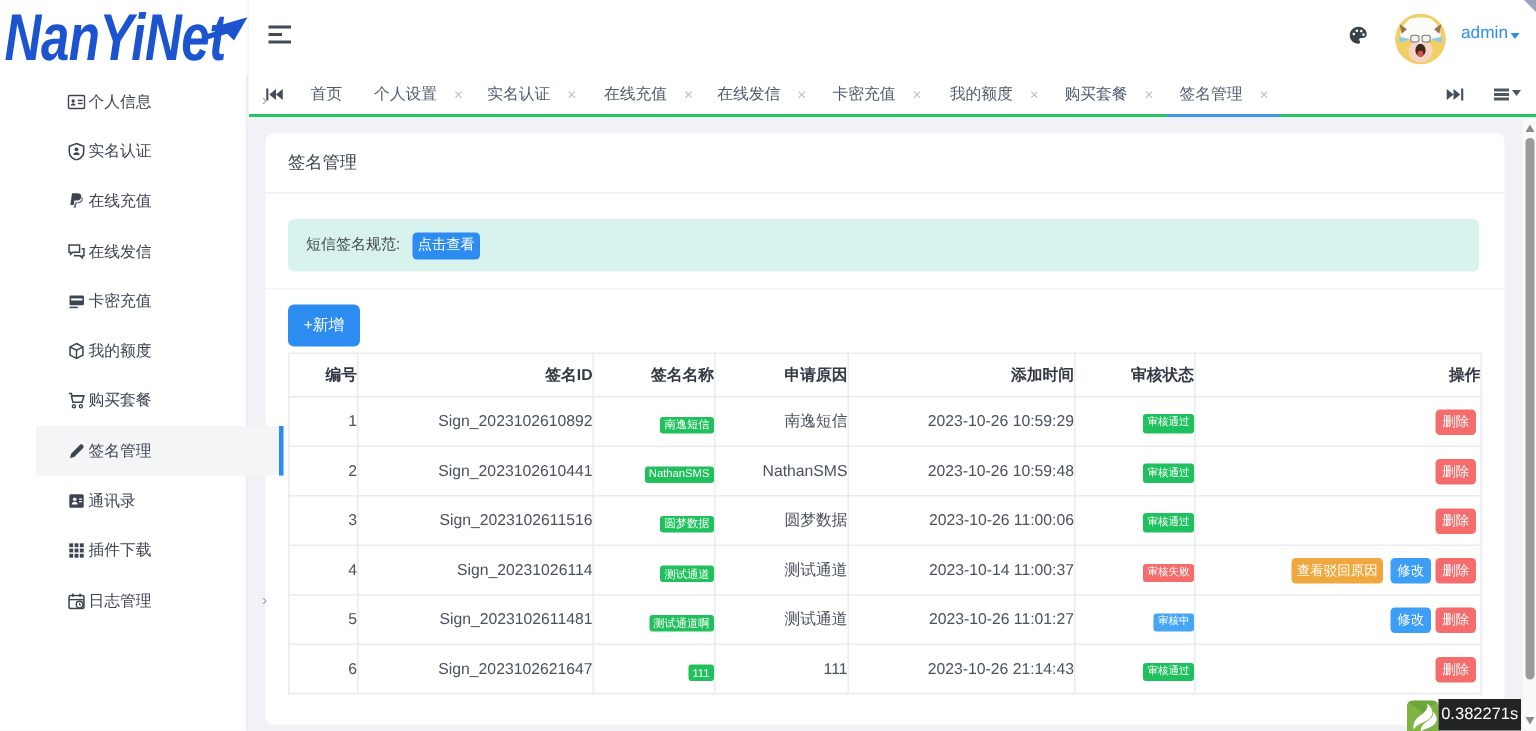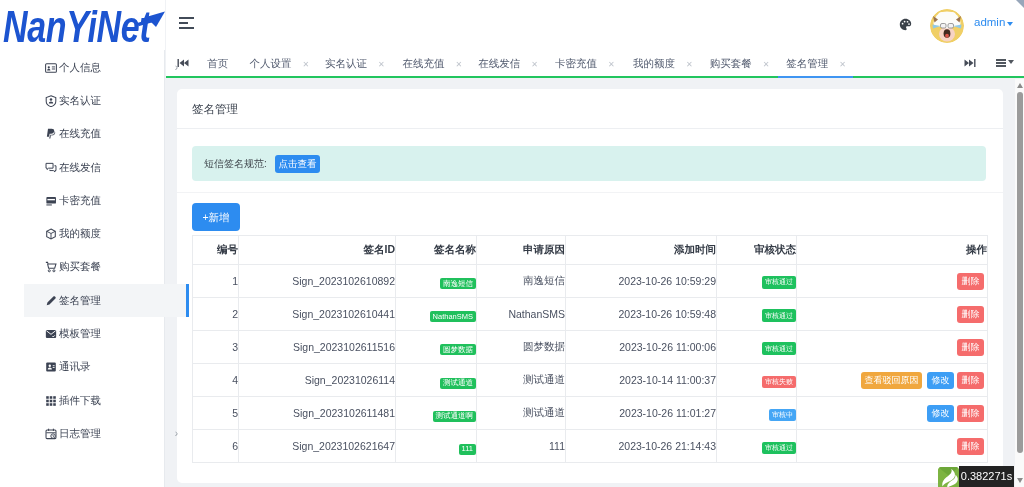--- a/index.html
+++ b/index.html
@@ -135,28 +135,20 @@
           <circle cx="5" cy="11.4" r="1.2" fill="none" stroke="#3c4353" stroke-width="1.1"></circle>
           <circle cx="10.4" cy="11.4" r="1.2" fill="none" stroke="#3c4353" stroke-width="1.1"></circle>
         </svg>
         <span class="t">购买套餐</span>
       </div>
       <div class="mi active">
         <svg viewBox="0 0 14 14">
           <path d="M2 12l.8-3.2 7-7c.5-.5 1.3-.5 1.8 0l.6.6c.5.5.5 1.3 0 1.8l-7 7z" fill="#3c4353"></path>
         </svg>
         <span class="t">签名管理</span>
-      </div>
-      <div class="mi">
-        <svg viewBox="0 0 14 14">
-          <rect x="1" y="2.4" width="12" height="9.2" rx="1.2" fill="#3c4353"></rect>
-          <path d="M1.6 3.2L7 7.4l5.4-4.2" fill="none" stroke="#fff" stroke-width="1.1"></path>
-          <path d="M8.6 9.4l1 1 1.8-1.8" fill="none" stroke="#fff" stroke-width="1.1"></path>
-        </svg>
-        <span class="t">模板管理</span>
       </div>
       <div class="mi">
         <svg viewBox="0 0 14 14">
           <rect x="1.4" y="1.8" width="11.2" height="10.4" rx="1.2" fill="#3c4353"></rect>
           <circle cx="5.6" cy="5.6" r="1.4" fill="#fff"></circle>
           <path d="M3.2 9.8c0-1.4 1.1-2.2 2.4-2.2s2.4.8 2.4 2.2z" fill="#fff"></path>
           <rect x="9" y="5" width="2.2" height="1" fill="#fff"></rect>
           <rect x="9" y="7" width="2.2" height="1" fill="#fff"></rect>
         </svg>
         <span class="t">通讯录</span>

